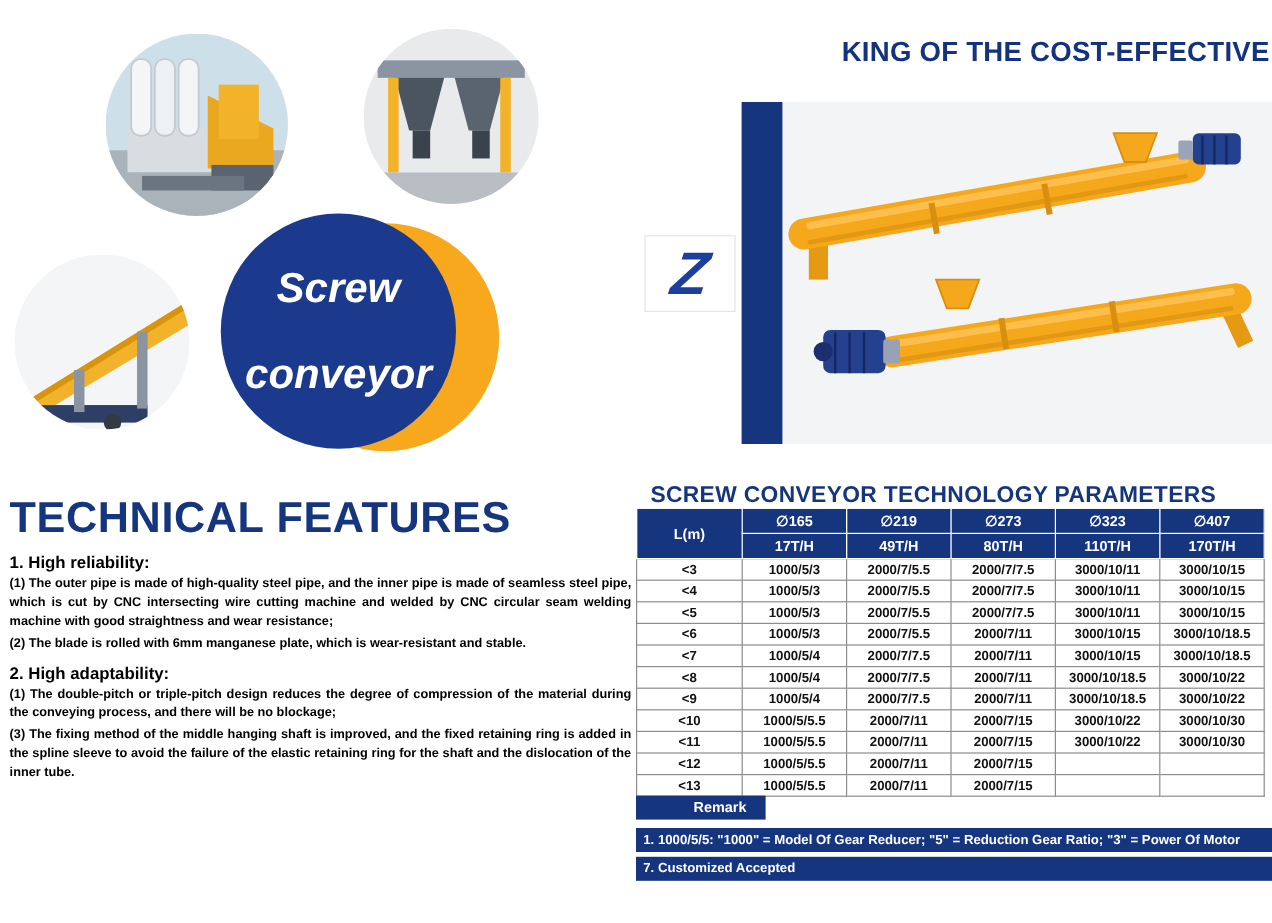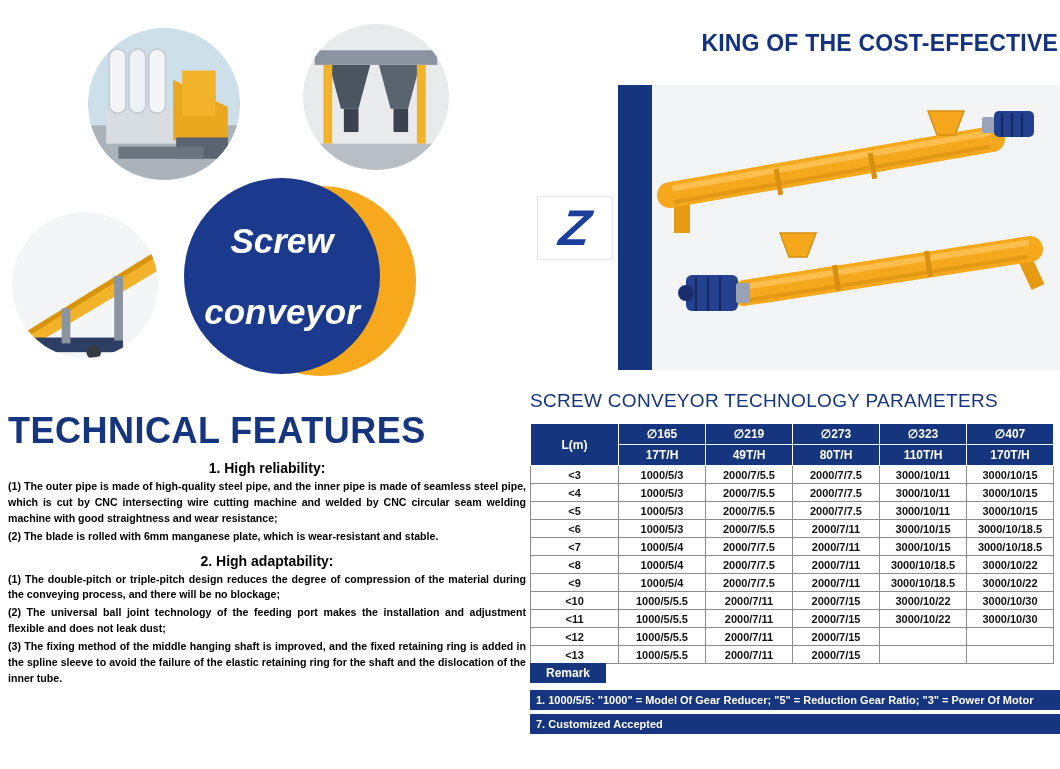--- a/index.html
+++ b/index.html
@@ -18,43 +18,43 @@
 
   
   #accentCircle{left:226px;top:186px;width:190px;height:190px;border-radius:50%;background:#f7a81d;}
   #badgeCircle{left:184px;top:178px;width:196px;height:196px;border-radius:50%;background:#1b3a8e;
     display:flex;flex-direction:column;align-items:center;justify-content:center;gap:31px;}
   .badge-line{color:#fff;font-weight:700;font-style:italic;font-size:35px;line-height:1.12;}
 
   
   #features{left:8px;top:410px;width:518px;}
   .features-title{color:#16357f;font-size:36px;font-weight:800;margin:0 0 6px 0;letter-spacing:.5px;}
-  .feat-heading{font-size:14px;font-weight:800;margin:8px 0 3px 0;text-align:center;}
+  .feat-heading{font-size:14px;font-weight:800;margin:8px 0 3px 0;}
   .feat-item{font-size:10.6px;font-weight:700;line-height:1.5;margin:2px 0;text-align:justify;}
 
   
   #kingTitle{right:2px;top:30px;color:#14337f;font-size:23px;font-weight:800;letter-spacing:.2px;}
 
   #panel{left:530px;top:85px;width:530px;height:285px;background:#f3f4f6;}
   #panelWhite{left:0;top:0;width:88px;height:285px;background:#fff;}
   #panelBar{left:88px;top:0;width:34px;height:285px;background:#16357f;}
   #zBox{left:8px;top:112px;width:74px;height:62px;background:#fff;display:flex;align-items:center;justify-content:center;
     box-shadow:0 0 0 1px #e3e5e8;}
   .z-glyph{font-style:italic;font-weight:700;font-size:50px;color:#1c3f9e;transform:skewX(-8deg);line-height:1;}
   #conveyorArt{left:0;top:0;width:530px;height:285px;}
 
-  #paramsTitle{left:530px;top:390px;color:#16357f;font-size:19px;font-weight:400;letter-spacing:.3px;margin:0;}
+  #paramsTitle{left:530px;top:390px;color:#16357f;font-size:19px;font-weight:700;letter-spacing:.3px;margin:12px;}
 
   #params{position:absolute;left:530px;top:423px;width:523px;border-collapse:collapse;table-layout:fixed;background:#fff;}
   #params th{background:#16357f;color:#fff;font-size:12px;font-weight:700;border:1px solid #fff;height:20px;padding:0;text-align:center;}
   #params td{border:1px solid #8d8d8d;font-size:11px;font-weight:700;text-align:center;height:15px;padding:1px 0;color:#111;}
   #params col.c0{width:88px;} #params col.cx{width:87px;}
 
   #remarkBadge{left:530px;top:663px;width:76px;height:20px;background:#16357f;color:#fff;
-    font-size:12px;font-weight:700;display:flex;align-items:center;justify-content:center;}
+    font-size:12px;font-weight:700;display:flex;align-items:center;justify-content:center;padding-left:32px;}
   .note-bar{left:530px;width:530px;height:20px;background:#16357f;color:#fff;font-size:11px;font-weight:700;
     line-height:20px;padding-left:6px;box-sizing:border-box;white-space:nowrap;overflow:hidden;}
   #note1{top:690px;} #note2{top:714px;}
 </style>
 </head>
 <body>
 
 <div class="abs" style="left:0;top:0;width:1060px;height:769px;">
 
   <div class="abs photo" id="photo1">
@@ -107,21 +107,20 @@
 
   <div class="abs" id="features">
     <h1 class="features-title">TECHNICAL FEATURES</h1>
 
     <div class="feat-heading">1. High reliability:</div>
     <p class="feat-item">(1) The outer pipe is made of high-quality steel pipe, and the inner pipe is made of seamless steel pipe, which is cut by CNC intersecting wire cutting machine and welded by CNC circular seam welding machine with good straightness and wear resistance;</p>
     <p class="feat-item">(2) The blade is rolled with 6mm manganese plate, which is wear-resistant and stable.</p>
 
     <div class="feat-heading">2. High adaptability:</div>
     <p class="feat-item">(1) The double-pitch or triple-pitch design reduces the degree of compression of the material during the conveying process, and there will be no blockage;</p>
-    <p class="feat-item">(2) The universal ball joint technology of the feeding port makes the installation and adjustment flexible and does not leak dust;</p>
     <p class="feat-item">(3) The fixing method of the middle hanging shaft is improved, and the fixed retaining ring is added in the spline sleeve to avoid the failure of the elastic retaining ring for the shaft and the dislocation of the inner tube.</p>
   </div>
 
   <div class="abs" id="kingTitle">KING OF THE COST-EFFECTIVE</div>
 
   <div class="abs" id="panel">
     <div class="abs" id="panelWhite"></div>
     <div class="abs" id="panelBar"></div>
     <div class="abs" id="zBox">
       <span class="z-glyph">Z</span>

